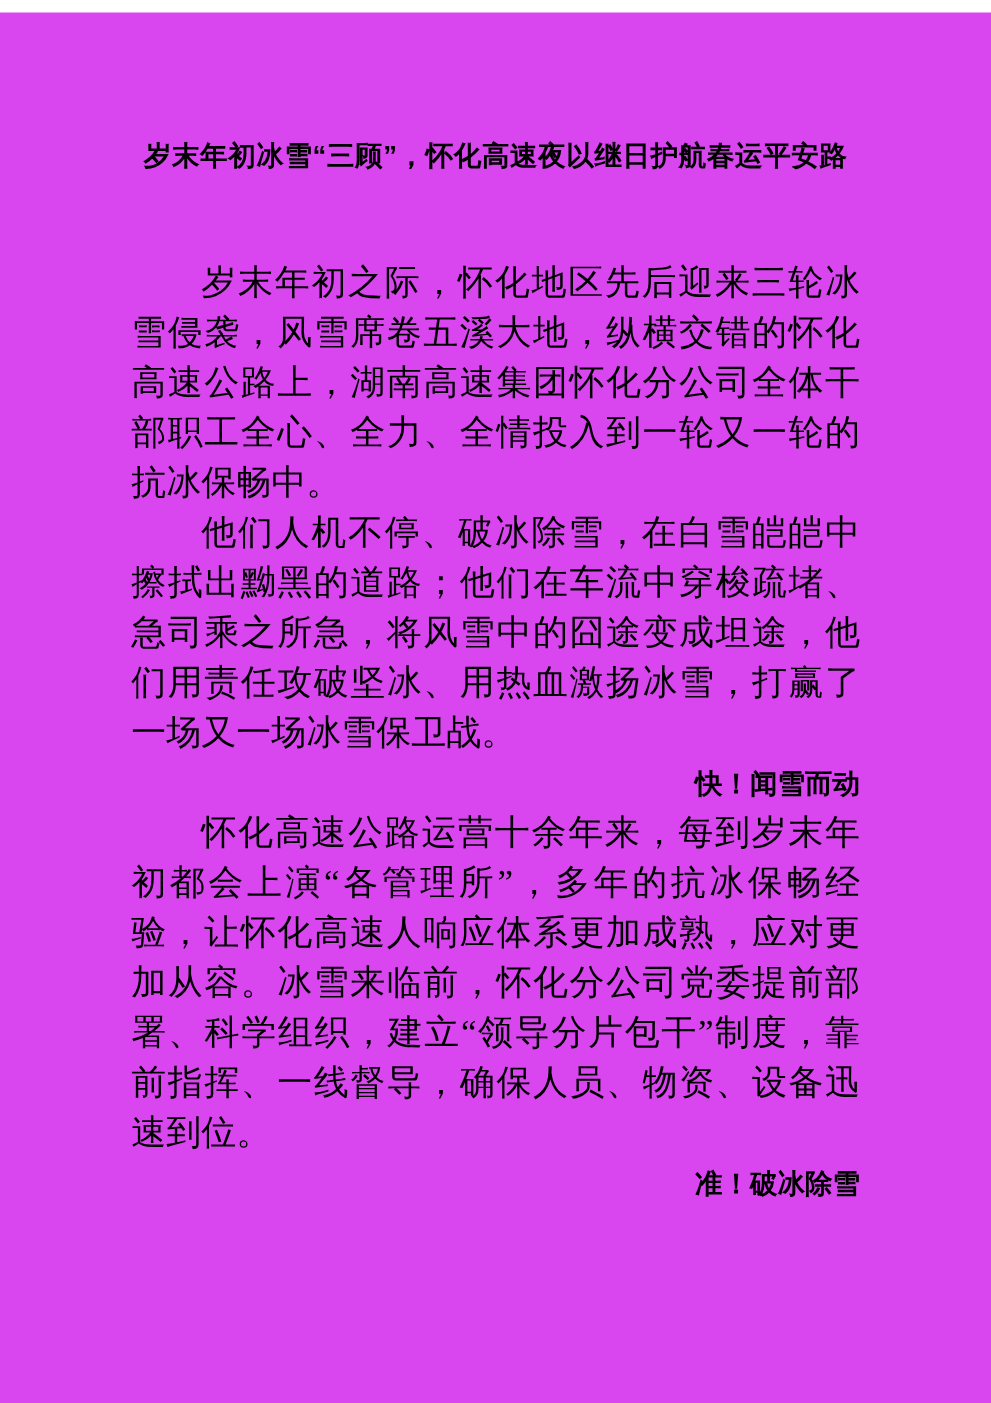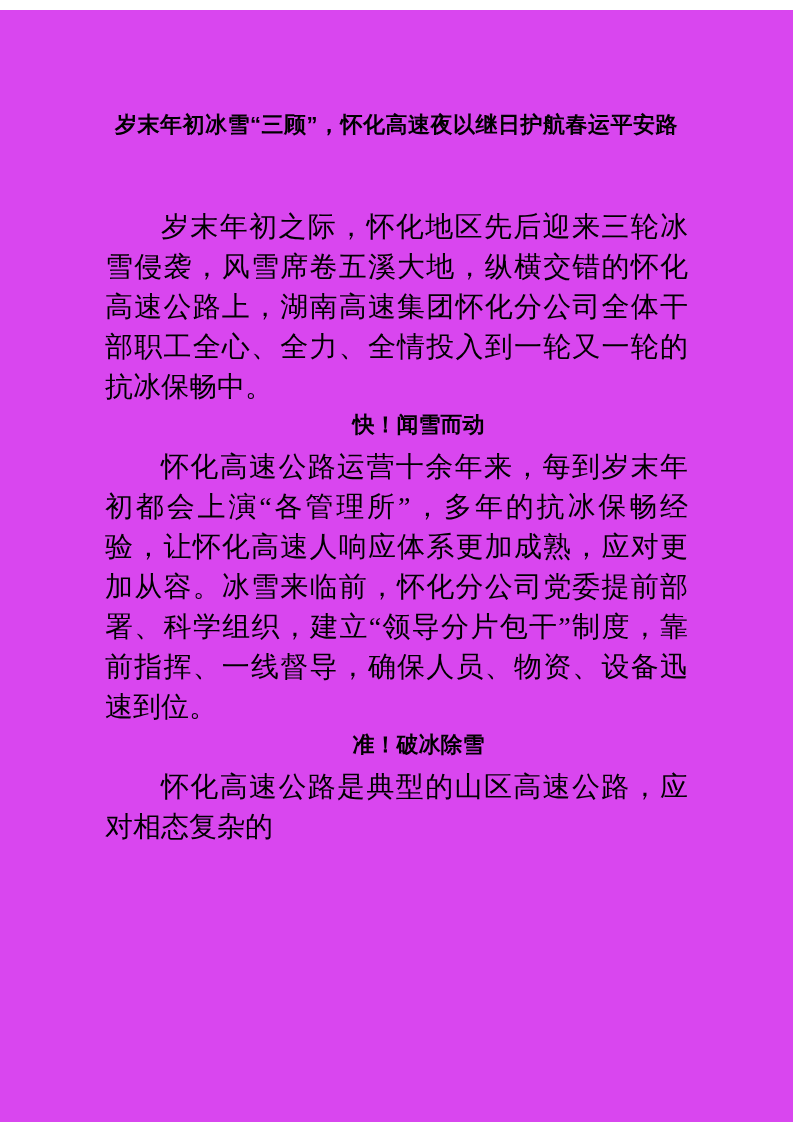--- a/index.html
+++ b/index.html
@@ -36,40 +36,40 @@
     margin: 0;
     font-size: 28px;
     line-height: 40px;
     text-indent: 2em;
     text-align: justify;
     text-justify: inter-ideograph;
     word-break: break-all;
   }
   .heading {
     margin: 0;
-    font-family: Liberation Mono, monospace;
+    font-family: Liberation Sans, sans-serif;
     font-size: 22px;
     font-weight: bold;
     line-height: 40px;
     text-indent: 2em;
-    text-align: center;
+    text-align: right;
   }
 </style>
 </head>
 <body>
 
 <div class="page">
   <h1 class="doc-title">岁末年初冰雪“三顾”，怀化高速夜以继日护航春运平安路</h1>
 
   <div class="doc-body">
     <p class="para">岁末年初之际，怀化地区先后迎来三轮冰雪侵袭，风雪席卷五溪大地，纵横交错的怀化高速公路上，湖南高速集团怀化分公司全体干部职工全心、全力、全情投入到一轮又一轮的抗冰保畅中。</p>
 
+    <p class="para">他们人机不停、破冰除雪，在白雪皑皑中擦拭出黝黑的道路；他们在车流中穿梭疏堵、急司乘之所急，将风雪中的囧途变成坦途，他们用责任攻破坚冰、用热血激扬冰雪，打赢了一场又一场冰雪保卫战。</p>
 
     <h2 class="heading">快！闻雪而动</h2>
 
     <p class="para">怀化高速公路运营十余年来，每到岁末年初都会上演“各管理所”，多年的抗冰保畅经验，让怀化高速人响应体系更加成熟，应对更加从容。冰雪来临前，怀化分公司党委提前部署、科学组织，建立“领导分片包干”制度，靠前指挥、一线督导，确保人员、物资、设备迅速到位。</p>
 
 
     <h2 class="heading">准！破冰除雪</h2>
 
-    <p class="para">怀化高速公路是典型的山区高速公路，应对相态复杂的</p>
   </div>
 </div>
 
 </body></html>

